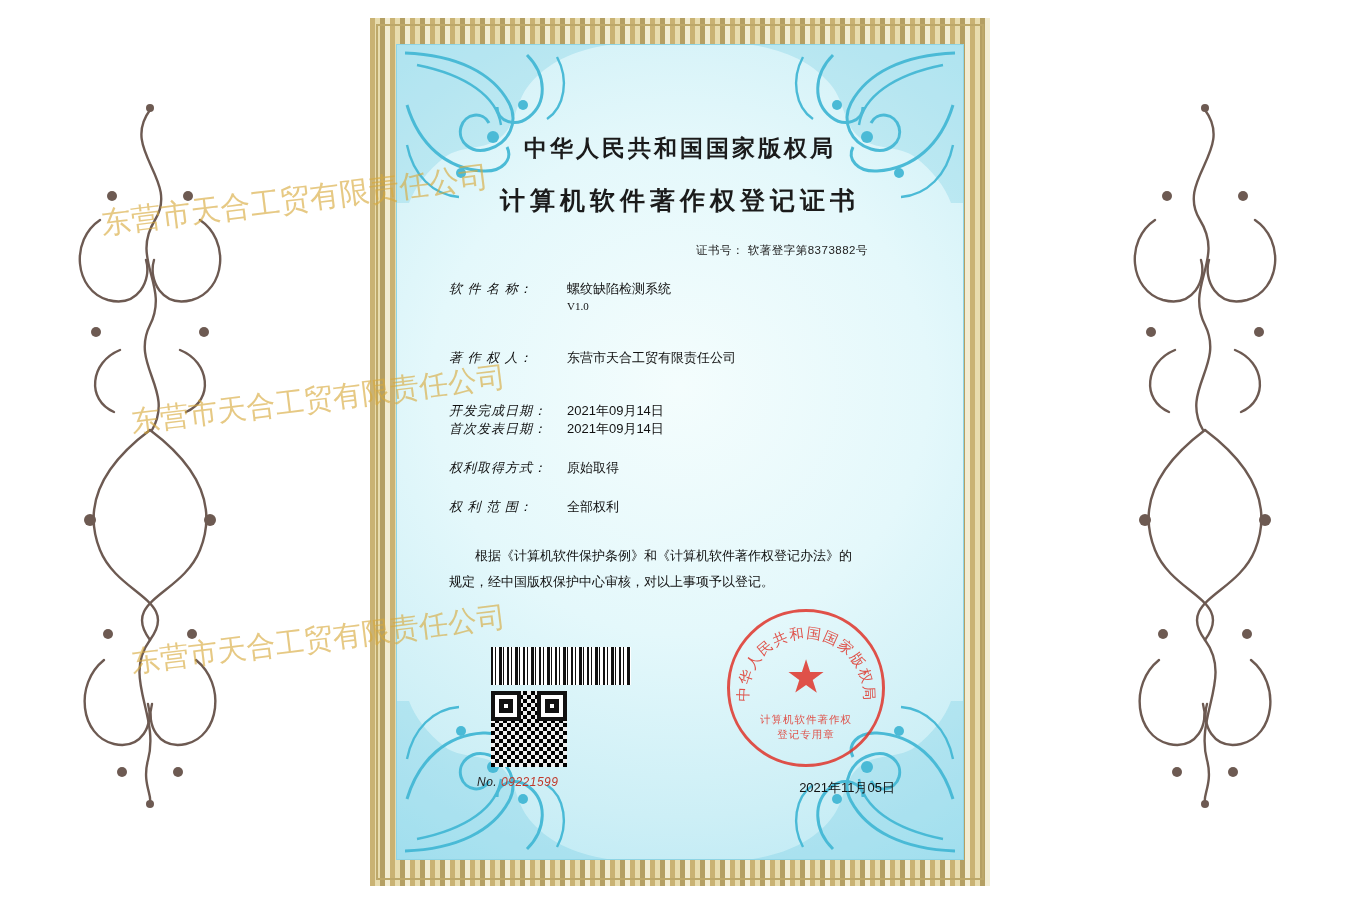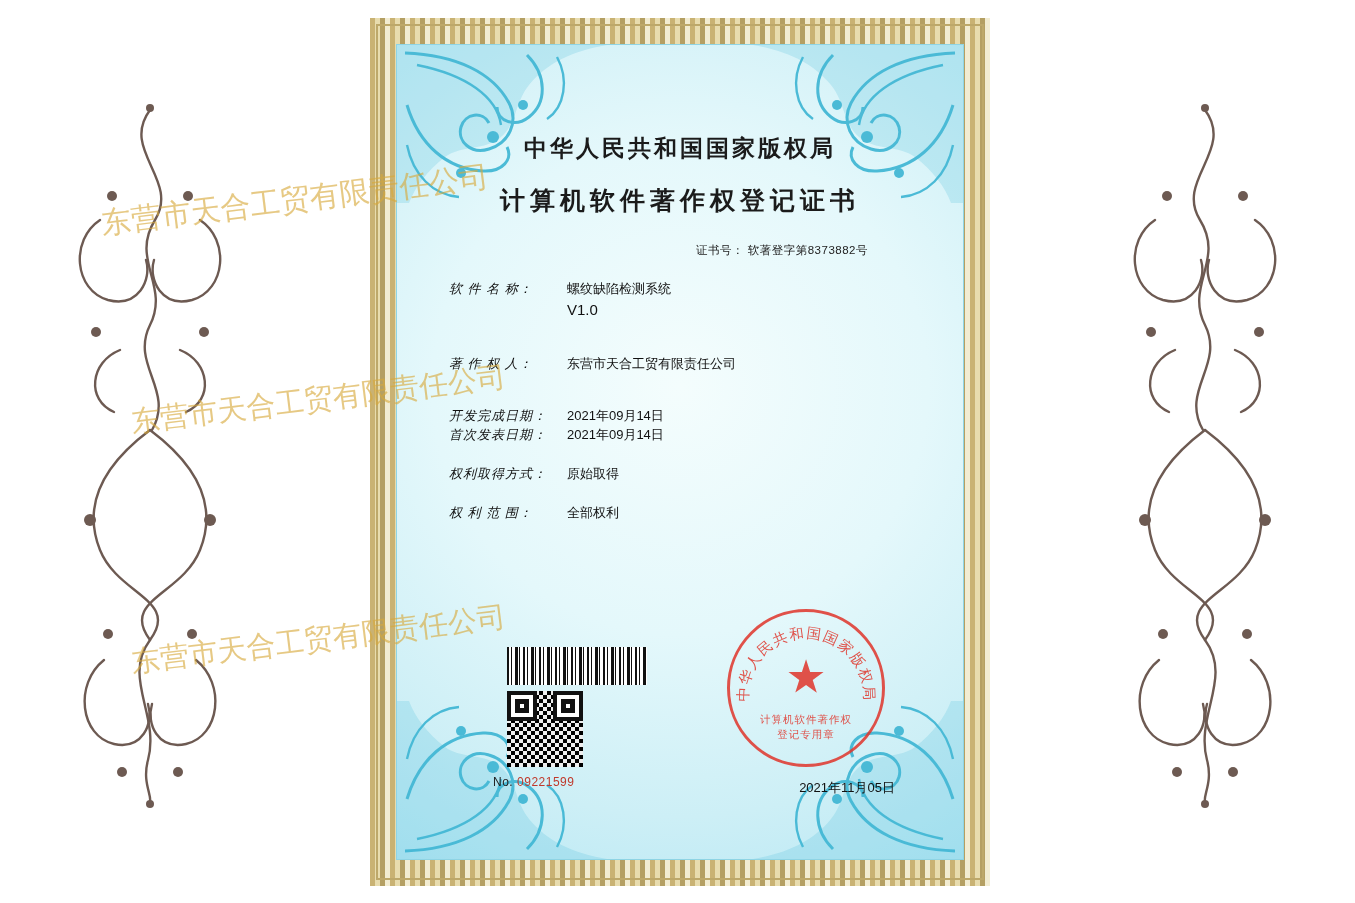--- a/index.html
+++ b/index.html
@@ -130,41 +130,42 @@
     color: #111;
     font-style: italic;
   }
   .field-value {
     flex: 1;
     line-height: 1.45;
     color: #111;
   }
   .field-value .ver {
     display: block;
-    font-family: Liberation Sans, sans-serif;
-    font-size: 15px;
+    font-family: Liberation Serif, serif;
+    font-size: 11px;
   }
   .gap-lg { margin-bottom: 34px; }
   .gap-md { margin-bottom: 0; }
 
   .statement {
     margin-top: 26px;
     font-size: 13px;
     line-height: 2.0;
     color: #111;
     text-align: justify;
   }
   .statement .indent { text-indent: 26px; display: block; }
 
   
   .codes {
     position: absolute;
-    left: 96px;
+    left: 80px;
     bottom: 70px;
     width: 180px;
+    font-style: italic;
   }
   .barcode {
     height: 38px;
     width: 140px;
     background: repeating-linear-gradient(90deg,
       #111 0px, #111 2px, #fff 2px, #fff 4px,
       #111 4px, #111 5px, #fff 5px, #fff 8px,
       #111 8px, #111 11px, #fff 11px, #fff 12px,
       #111 12px, #111 13px, #fff 13px, #fff 16px);
     margin-left: 14px;
@@ -413,20 +414,24 @@
         </div>
 
         <div class="field-row">
           <div class="field-label">权 利 范 围：</div>
           <div class="field-value">全部权利</div>
         </div>
 
 
       </div>
 
+      <div class="statement">
+        <span class="indent">根据《计算机软件保护条例》和《计算机软件著作权登记办法》的</span>
+        <span>规定，经中国版权保护中心审核，对以上事项予以登记。</span>
+      </div>
 
     </div>
 
     <div class="codes">
       <div class="barcode"></div>
       <div class="qr"></div>
       <div class="serial">
         <span class="prefix">No.</span>
         <span>09221599</span>
       </div>

